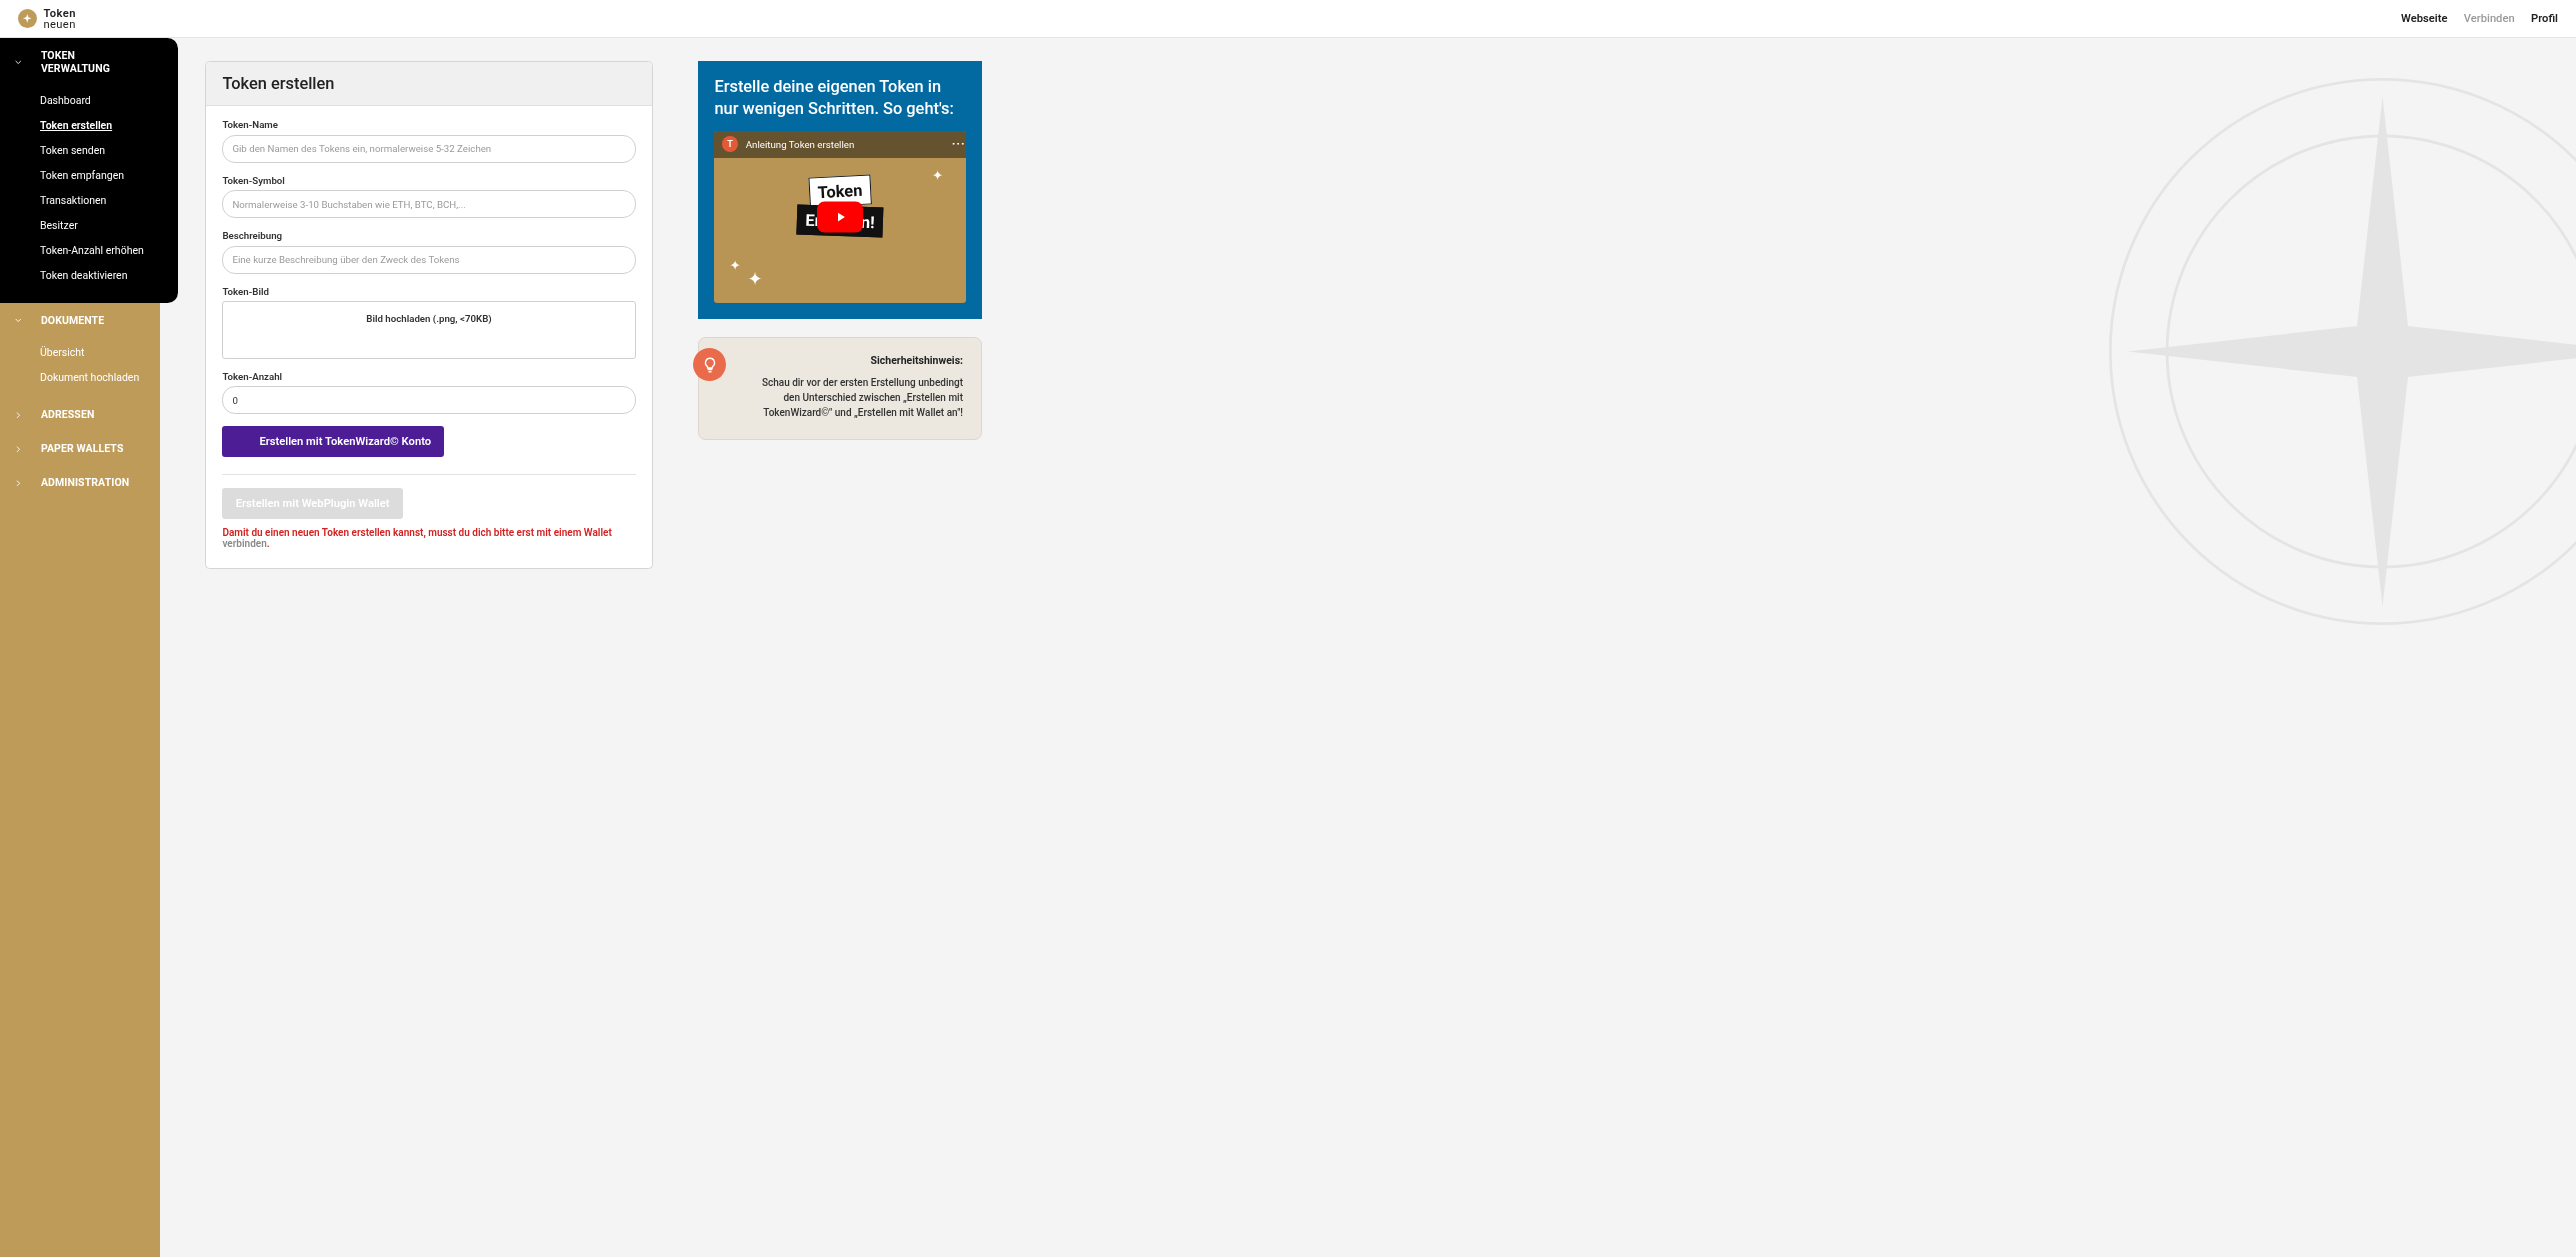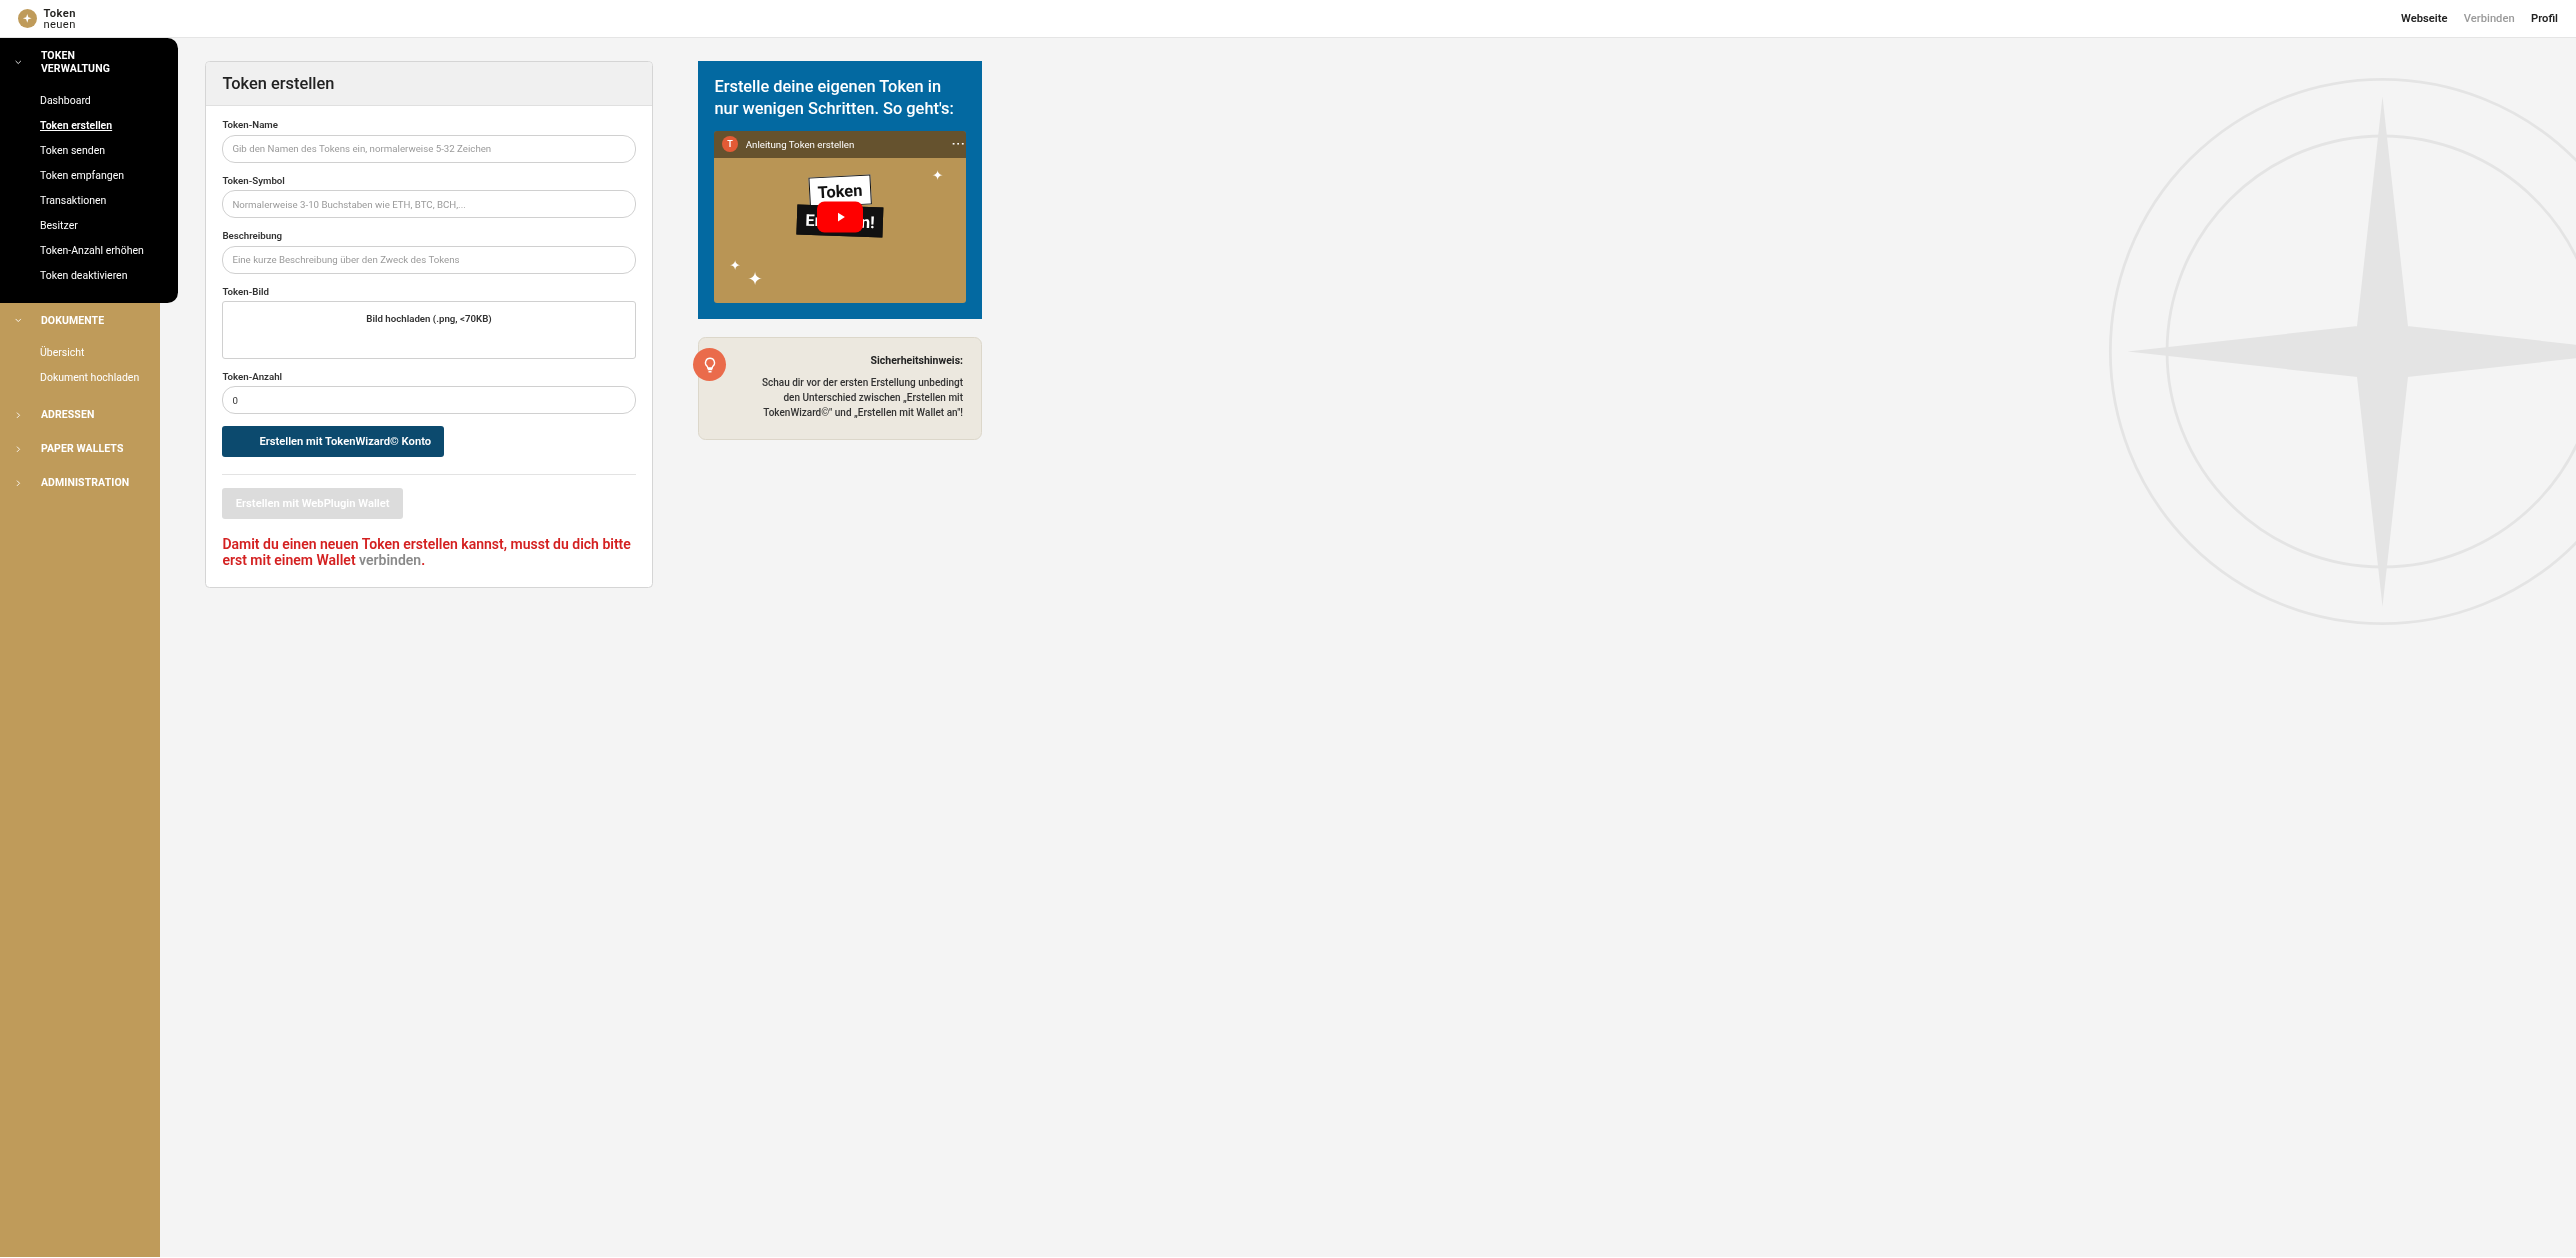--- a/index.html
+++ b/index.html
@@ -29,24 +29,24 @@
 .content { flex:1; display:flex; gap:45px; padding:22.4px 45px 30px 45px; position:relative; z-index:1; align-items:flex-start; }
 .card { background:#fff; border:0.7px solid #d5d5d5; border-radius:4.5px; width:448px; overflow:hidden; }
 .card-head { background:#f0f0f0; padding:12px 16.4px; font-size:16.4px; font-weight:500; color:#222; border-bottom:0.7px solid #e0e0e0; }
 .card-body { padding:13.4px 16.4px 19.4px 16.4px; }
 .fld { margin-bottom:12px; }
 .fld label { display:block; font-size:9.7px; font-weight:600; color:#333; margin-bottom:4.5px; }
 .fld input[type=text], .fld input[type=number] { width:100%; border:0.7px solid #d0d0d0; border-radius:13px; padding:7.5px 9px; font-size:9.7px; color:#333; background:#fff; }
 .fld input::placeholder { color:#9a9a9a; }
 .upload-box { border:0.7px solid #d0d0d0; border-radius:3px; padding:10.5px 9px 34px 9px; text-align:center; font-size:9.7px; color:#333; font-weight:600; }
 .btn { display:inline-block; border:none; border-radius:3px; padding:9px 13.4px; font-size:11.2px; font-weight:600; cursor:pointer; }
-.btn-primary { background:#0c4a6e; color:#fff;padding-left:37px; }
+.btn-primary { background:#4c1d95; color:#fff;padding-left:37px; }
 .btn-disabled { background:#dcdcdc; color:#fff; cursor:not-allowed; }
 .hr { border:none; border-top:0.7px solid #e3e3e3; margin:16.4px 0 13.4px 0; }
-.err-line { font-size:14px; color:#d42121; font-weight:600; margin-top:17px; }
+.err-line { font-size:10px; color:#d42121; font-weight:600; margin-top:8px; }
 .err-line a { color:#8a8a8a; font-weight:600; text-decoration:none; }
 .right-col { display:flex; flex-direction:column; gap:18px; width:284px; }
 .promo { background:#0369a1; border-radius:0; padding:15px 16.4px 16.4px 16.4px; }
 .promo-title { color:#fff; font-size:16.4px; font-weight:500; line-height:1.35; margin-bottom:10.5px; }
 .video-box { background:#b99555; border-radius:3px; position:relative; height:172px; overflow:hidden; }
 .video-bar { position:absolute; top:0; left:0; right:0; height:27px; background:rgba(0,0,0,.45); display:flex; align-items:center; padding:0 7.5px; gap:7.5px; }
 .video-avatar { width:16.4px; height:16.4px; border-radius:50%; background:#e35b36; color:#fff; font-size:9px; display:flex; align-items:center; justify-content:center; font-weight:600; }
 .video-bar-title { color:#fff; font-size:9.7px; flex:1; }
 .video-menu { color:#fff; font-size:13.4px; line-height:0; letter-spacing:0.7px; writing-mode:vertical-rl; }
 .play-btn { position:absolute; top:50%; left:50%; transform:translate(-50%,-50%); width:46px; height:31px; background:#ff0000; border-radius:7.5px; display:flex; align-items:center; justify-content:center; }

